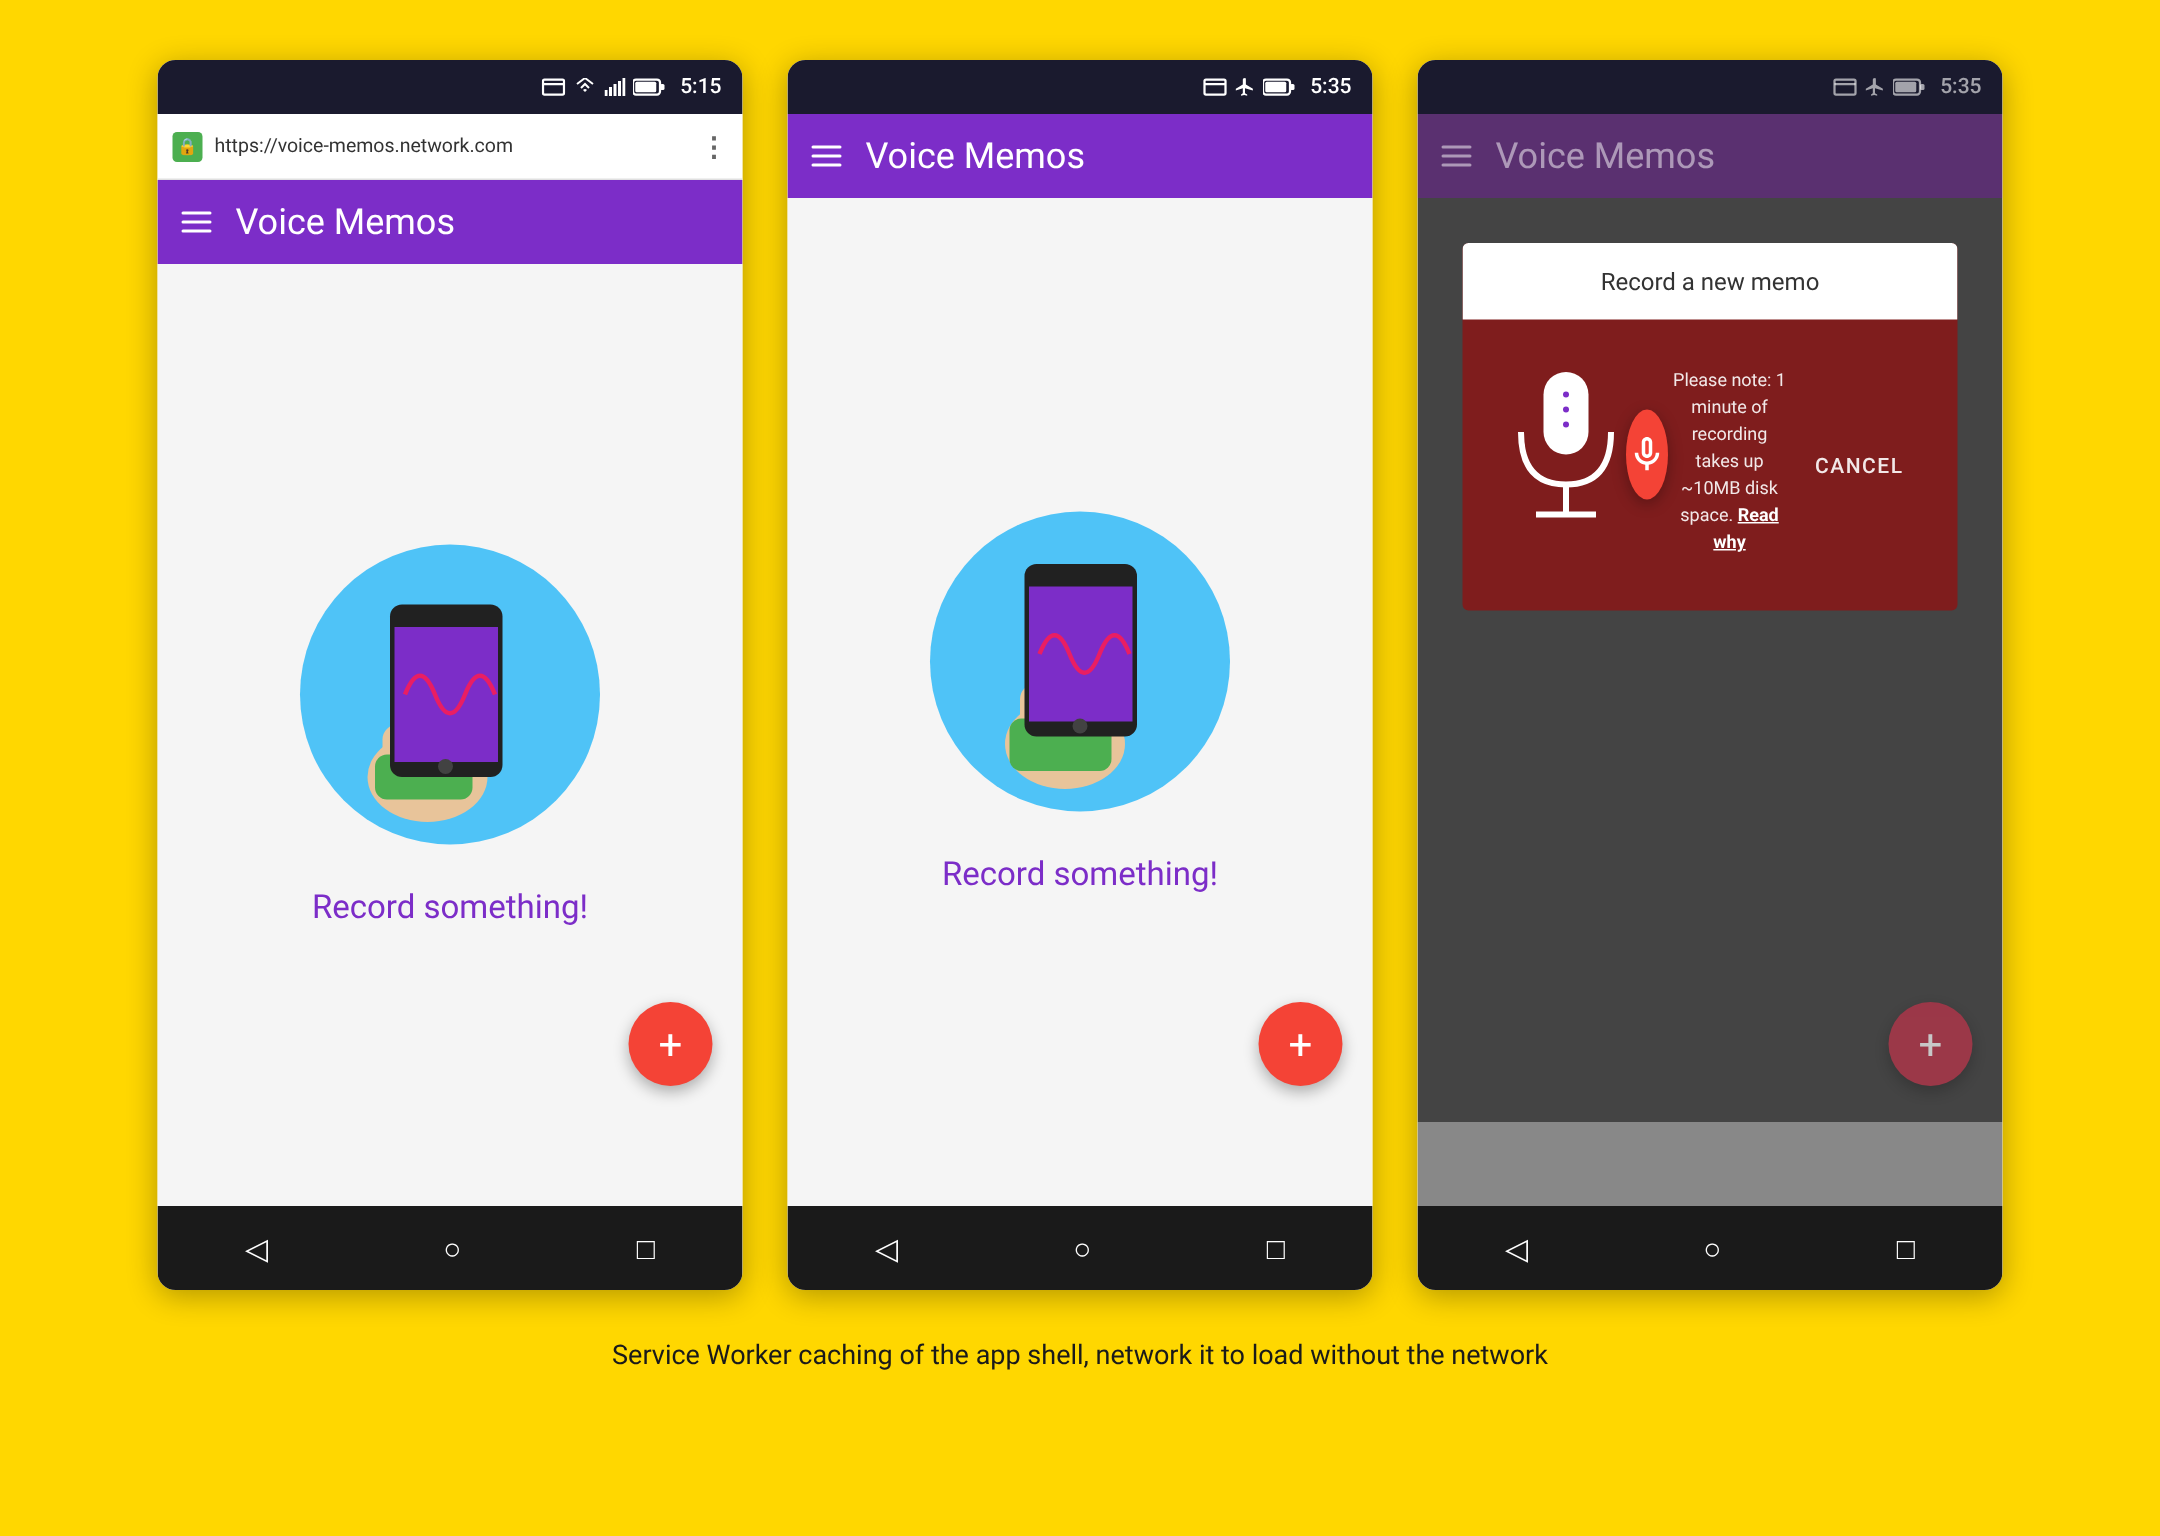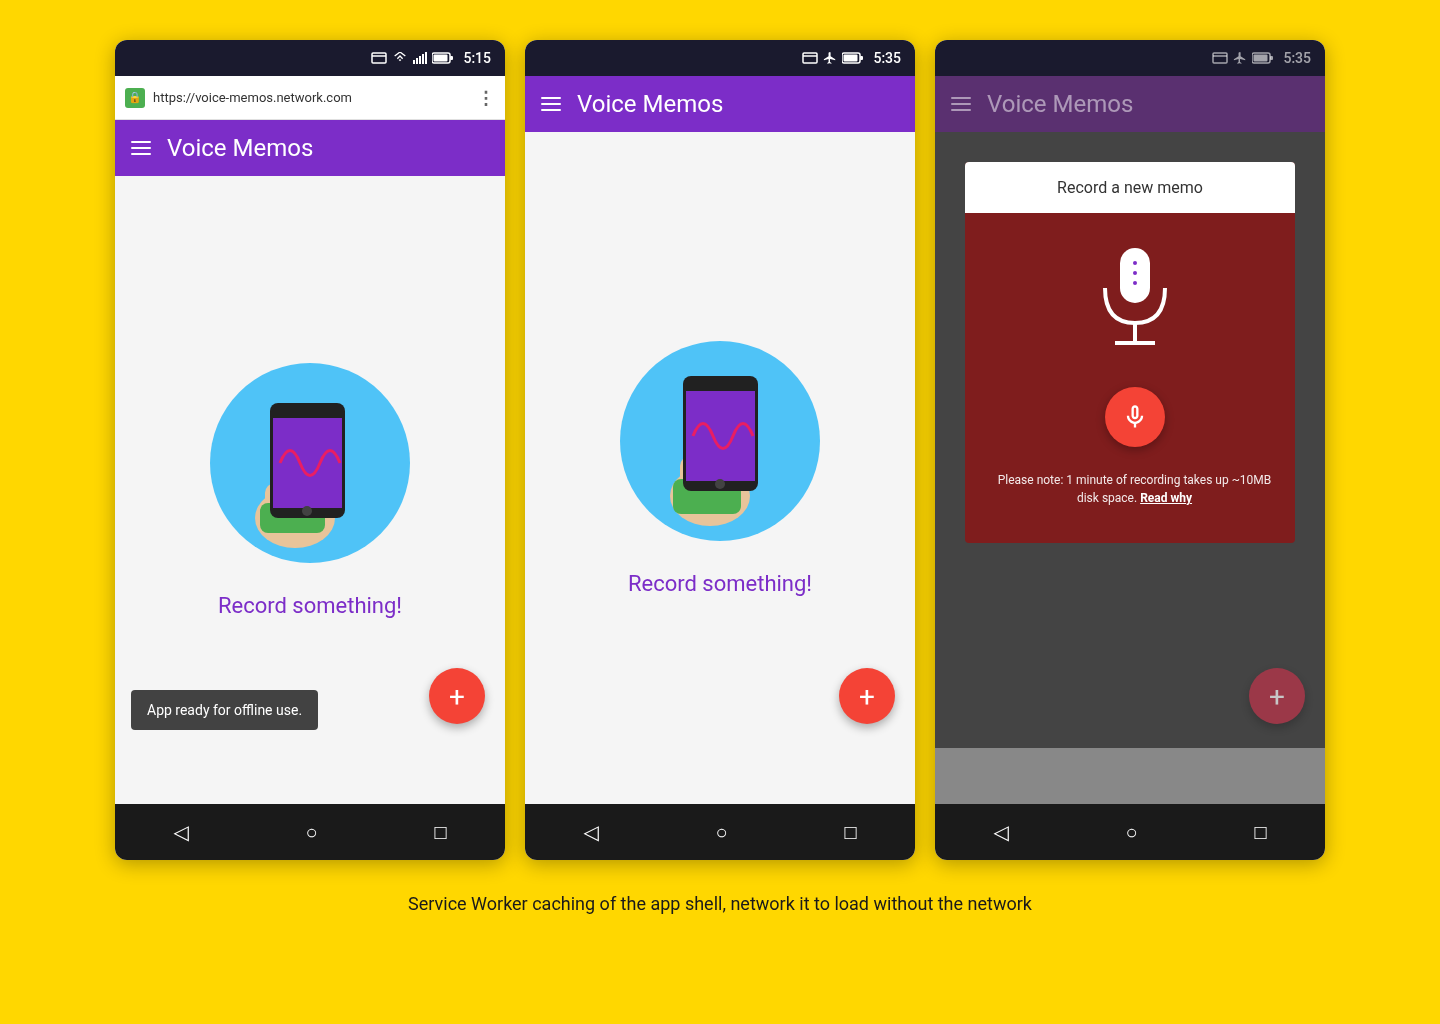--- a/index.html
+++ b/index.html
@@ -10,21 +10,21 @@
       font-family: 'Roboto', Arial, sans-serif;
       display: flex;
       flex-direction: column;
       align-items: center;
       justify-content: flex-start;
       padding: 40px 30px 20px 30px;
     }
     .phones-container {
       display: flex;
       flex-direction: row;
-      gap: 20px;
+      gap: 30px;
       justify-content: center;
       align-items: flex-start;
       width: 100%;
     }
     .phone {
       width: 390px;
       height: 820px;
       background: #fff;
       border-radius: 12px;
       overflow: hidden;
@@ -229,21 +229,21 @@
       background: #fff;
       width: 100%;
       text-align: center;
       padding: 16px;
       font-size: 16px;
       color: #333;
     }
     .dialog-content {
       padding: 30px 20px 20px 29px;
       display: flex;
-      flex-direction: column;
+      flex-direction: row;
       align-items: center;
       width: 100%;
     }
     .mic-icon-large {
       margin-bottom: 30px;
     }
     .record-btn {
       width: 60px;
       height: 60px;
       border-radius: 50%;
@@ -353,23 +353,20 @@
           <rect x="35" y="30" width="75" height="115" rx="8" fill="#212121"></rect>
           <rect x="38" y="45" width="69" height="90" fill="#7c2dc8"></rect>
 
           <path d="M45 90 Q55 65 65 90 Q75 115 85 90 Q95 65 105 90" fill="none" stroke="#e91e63" stroke-width="3"></path>
 
           <circle cx="72" cy="138" r="5" fill="#424242"></circle>
         </svg>
       </div>
       <span class="record-text">Record something!</span>
 
-      <div class="snackbar">
-        <span>App ready for offline use.</span>
-      </div>
 
       <div class="fab">
         <span>+</span>
       </div>
     </div>
 
     <div class="nav-bar">
       <span class="nav-icon">◁</span>
       <span class="nav-icon">○</span>
       <span class="nav-icon">□</span>
@@ -491,20 +488,21 @@
               <svg width="28" height="28" viewBox="0 0 24 24" fill="white">
                 <path d="M12 14c1.66 0 3-1.34 3-3V5c0-1.66-1.34-3-3-3S9 3.34 9 5v6c0 1.66 1.34 3 3 3zm-1-9c0-.55.45-1 1-1s1 .45 1 1v6c0 .55-.45 1-1 1s-1-.45-1-1V5zm6 6c0 2.76-2.24 5-5 5s-5-2.24-5-5H5c0 3.53 2.61 6.43 6 6.92V21h2v-3.08c3.39-.49 6-3.39 6-6.92h-2z"></path>
               </svg>
             </div>
 
             <div class="dialog-note">
               <span>Please note: 1 minute of recording takes up ~10MB disk space.</span>
               <a style="cursor:pointer">Read why</a>
             </div>
 
+            <div class="dialog-cancel">CANCEL</div>
           </div>
         </div>
       </div>
 
       <div class="fab fab-dimmed">
         <span>+</span>
       </div>
     </div>
 
     <div class="nav-bar">

